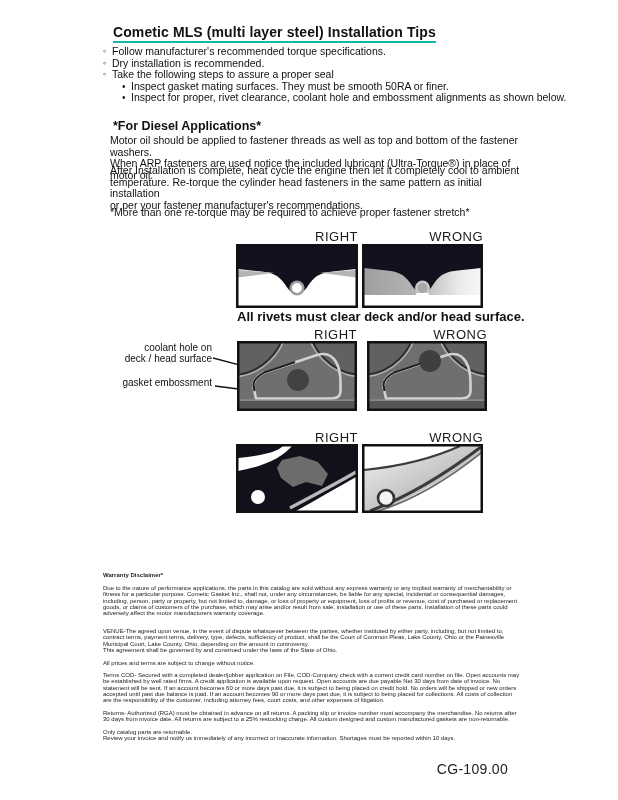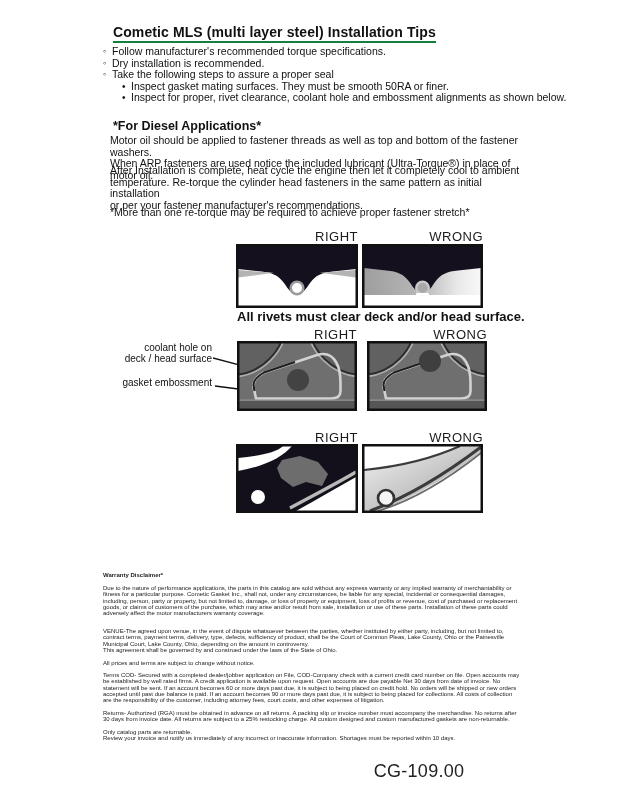--- a/index.html
+++ b/index.html
@@ -3,21 +3,21 @@
 <meta charset="utf-8">
 <style>
   html,body{margin:0;padding:0;background:#fff;}
   #page{position:relative;width:618px;height:800px;background:#ffffff;overflow:hidden;
         font-family:"Liberation Sans", sans-serif;color:#111;}
 
   .abs{position:absolute;}
 
   
   .title{left:113px;top:24px;font-size:14px;font-weight:bold;letter-spacing:.1px;
-         border-bottom:2px solid #15803d;padding-bottom:1px;}
+         border-bottom:2px solid #14b8a6;padding-bottom:1px;}
 
   
   .bullets{left:103px;top:46px;font-size:10.5px;line-height:11.6px;}
   .b-row{display:flex;}
   .b-marker{width:9px;font-size:9px;line-height:11.6px;flex:0 0 9px;}
   .sub{margin-left:19px;}
   .sub .b-marker{font-size:10px;}
 
   
   .diesel-h{left:113px;top:119px;font-size:12.5px;font-weight:bold;}
@@ -34,21 +34,21 @@
   
   .side-label{font-size:10px;line-height:10.5px;text-align:right;width:92px;color:#111;}
 
   
   .legal{left:103px;top:572px;width:417px;font-size:6px;line-height:6.2px;color:#1c1c1c;}
   .legal .lh{font-weight:bold;margin:0 0 7px 0;}
   .legal p{margin:0;}
   .legal .gap{margin-top:6.5px;}
   .legal .biggap{margin-top:12px;}
 
-  .page-num{left:330px;top:761px;width:178px;text-align:center;font-size:18px;
+  .page-num{left:330px;top:761px;width:178px;text-align:right;font-size:14px;
             letter-spacing:.3px;color:#222;}
 </style>
 </head>
 <body>
 
 <div id="page">
 
   <div class="abs title">Cometic MLS (multi layer steel) Installation Tips</div>
 
   <div class="abs bullets">

